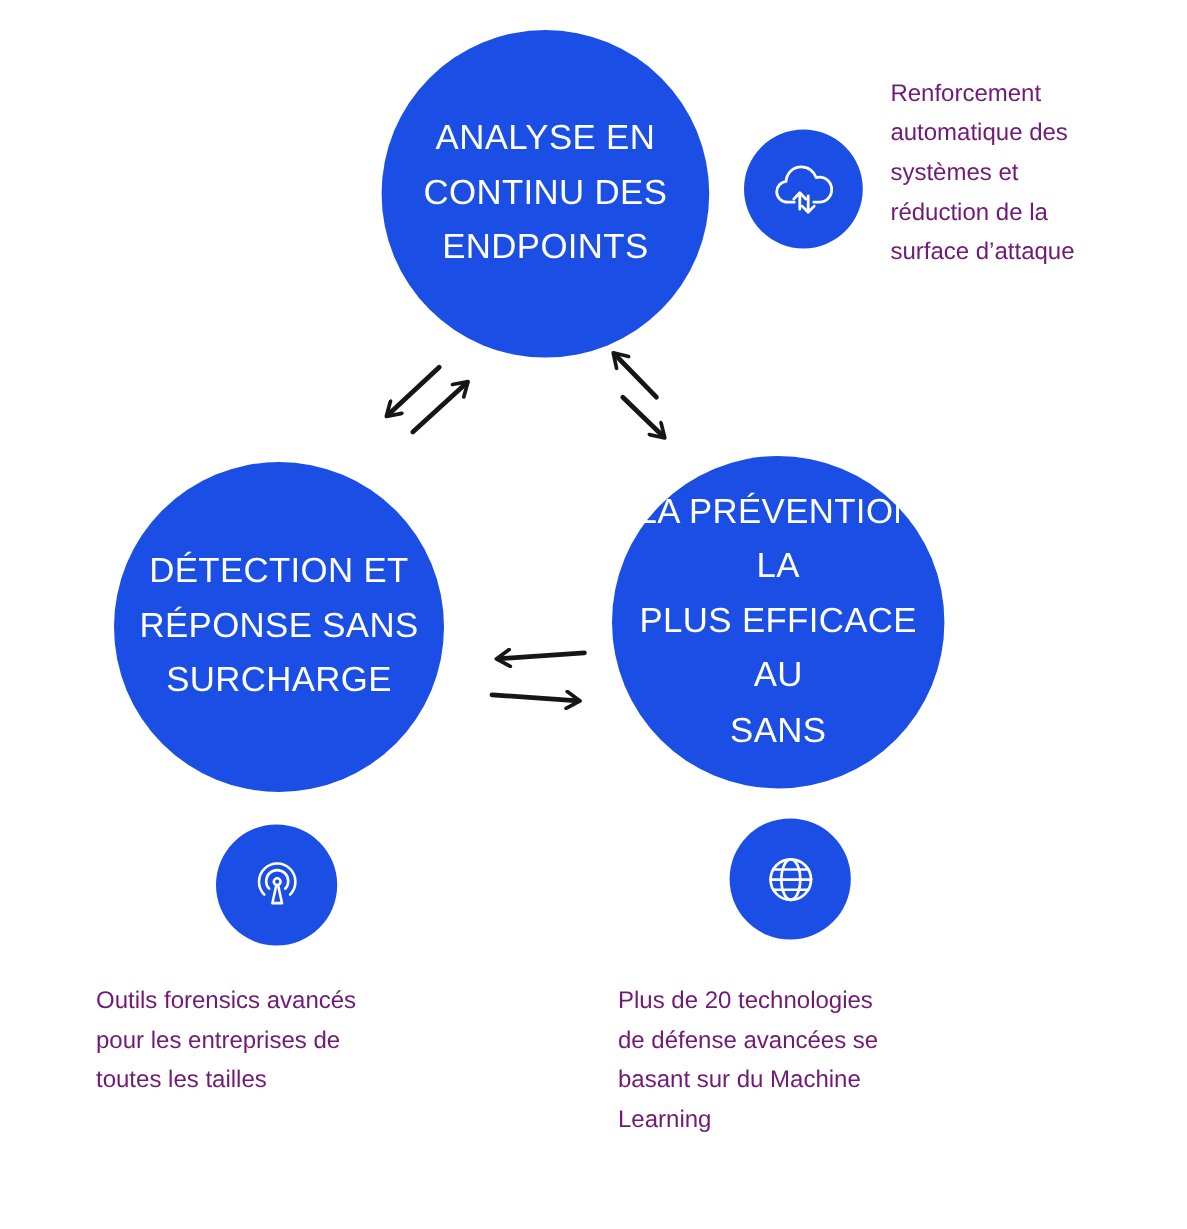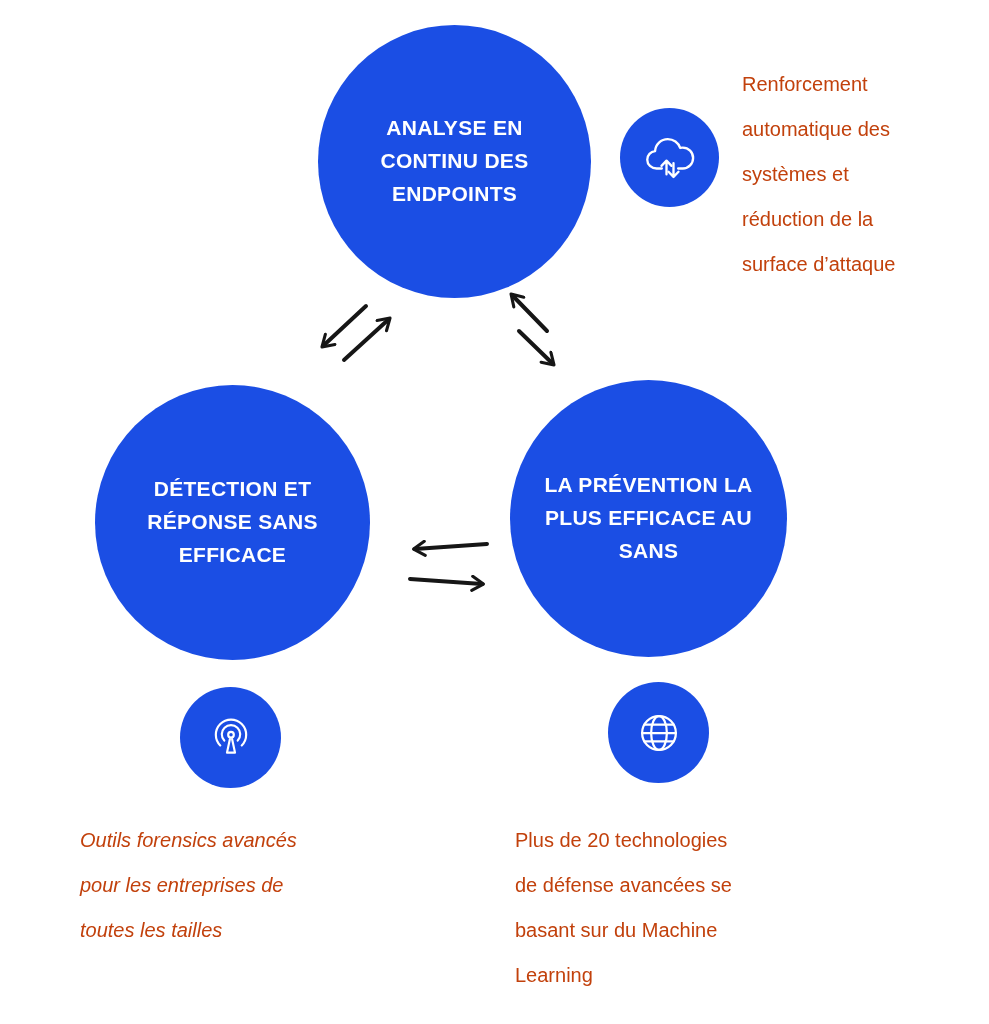--- a/index.html
+++ b/index.html
@@ -22,49 +22,49 @@
     align-items: center;
     justify-content: center;
     text-align: center;
   }
   .big-circle.top   { left: 318px; top: 25px;  width: 273px; height: 273px; }
   .big-circle.left  { left: 95px;  top: 385px; width: 275px; height: 275px; }
   .big-circle.right { left: 510px; top: 380px; width: 277px; height: 277px; }
 
   .circle-label {
     color: #ffffff;
-    font-weight: bold;
-    font-size: 21px;
+    font-weight: normal;
+    font-size: 29px;
     line-height: 1.57;
     letter-spacing: 0.3px;
     white-space: pre-line;
     padding: 0 20px;
   }
 
   .icon-circle {
     position: absolute;
     border-radius: 50%;
     background: #1b4ee4;
     display: flex;
     align-items: center;
     justify-content: center;
   }
   .icon-circle.cloud   { left: 620px; top: 108px; width: 99px;  height: 99px; }
   .icon-circle.antenna { left: 180px; top: 687px; width: 101px; height: 101px; }
   .icon-circle.globe   { left: 608px; top: 682px; width: 101px; height: 101px; }
 
   .note {
     position: absolute;
-    color: #c2410c;
+    color: #701a75;
     font-size: 20px;
-    line-height: 45px;
+    line-height: 33px;
     white-space: pre-line;
   }
   .note-cloud     { left: 742px; top: 62px;  width: 230px; }
-  .note-forensics { left: 80px;  top: 818px; width: 300px; font-style: italic; }
+  .note-forensics { left: 80px;  top: 818px; width: 300px; }
   .note-ml        { left: 515px; top: 818px; width: 300px; }
 
   .arrows {
     position: absolute;
     left: 0; top: 0;
     width: 989px;
     height: 1024px;
     pointer-events: none;
   }
 </style>
@@ -98,21 +98,21 @@
 
   <div class="big-circle top">
     <span class="circle-label">ANALYSE EN
 CONTINU DES
 ENDPOINTS</span>
   </div>
 
   <div class="big-circle left">
     <span class="circle-label">DÉTECTION ET
 RÉPONSE SANS
-EFFICACE</span>
+SURCHARGE</span>
   </div>
 
   <div class="big-circle right">
     <span class="circle-label">LA PRÉVENTION LA
 PLUS EFFICACE AU
 SANS</span>
   </div>
 
   <div class="icon-circle cloud">
     <svg width="56" height="56" viewBox="0 0 48 48" fill="none" stroke="#ffffff" stroke-width="2" stroke-linecap="round" stroke-linejoin="round">

